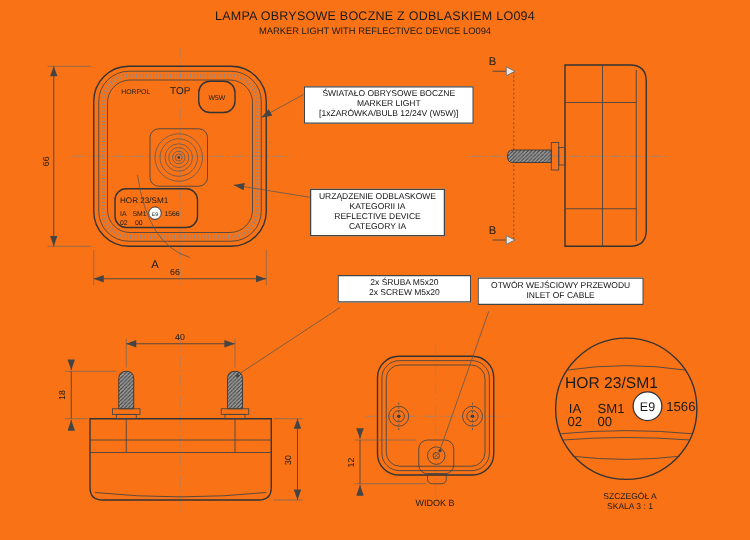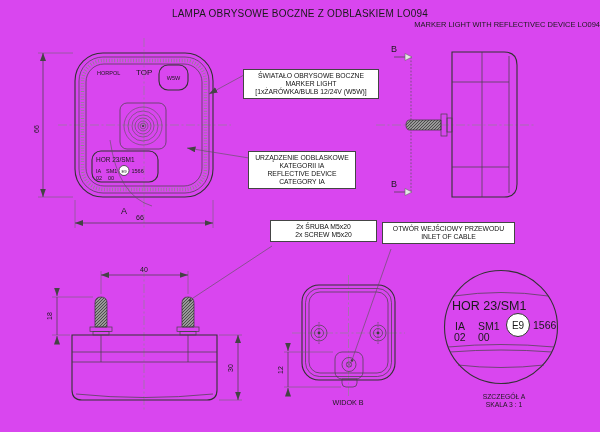--- a/index.html
+++ b/index.html
@@ -1,20 +1,20 @@
 <!DOCTYPE html>
 <html><head>
 <meta charset="utf-8">
 <style>
   html,body{margin:0;padding:0;background:#fff;}
-  #canvas{position:relative;width:600px;height:432px;background:#d946ef;overflow:hidden;
+  #canvas{position:relative;width:600px;height:432px;background:#f97316;overflow:hidden;
           font-family:"Liberation Sans",sans-serif;color:#111;}
   .title-wrap{position:absolute;top:8px;left:0;width:600px;text-align:center;}
   .title-l1{font-size:10px;letter-spacing:.2px;color:#1a1a1a;}
-  .title-l2{font-size:7.5px;margin-top:1px;color:#1a1a1a;text-align:right;}
+  .title-l2{font-size:7.5px;margin-top:1px;color:#1a1a1a;}
   .callout{position:absolute;border:1px solid #444;background:#fff;text-align:center;
            font-size:6.8px;line-height:8px;padding:2px 3px;color:#111;white-space:nowrap;}
   svg{position:absolute;top:0;left:0;}
   svg text{font-family:"Liberation Sans",sans-serif;fill:#1a1a1a;}
   .ln{fill:none;stroke:#333;stroke-width:1.1;}
   .lt{fill:none;stroke:#444;stroke-width:0.7;}
   .cl{fill:none;stroke:#888;stroke-width:0.6;stroke-dasharray:9 2.5 2 2.5;}
   .dim{fill:none;stroke:#444;stroke-width:0.7;}
   .ext{fill:none;stroke:#666;stroke-width:0.55;}
   .dotl{fill:none;stroke:#555;stroke-width:0.7;stroke-dasharray:1.7 1.7;}

